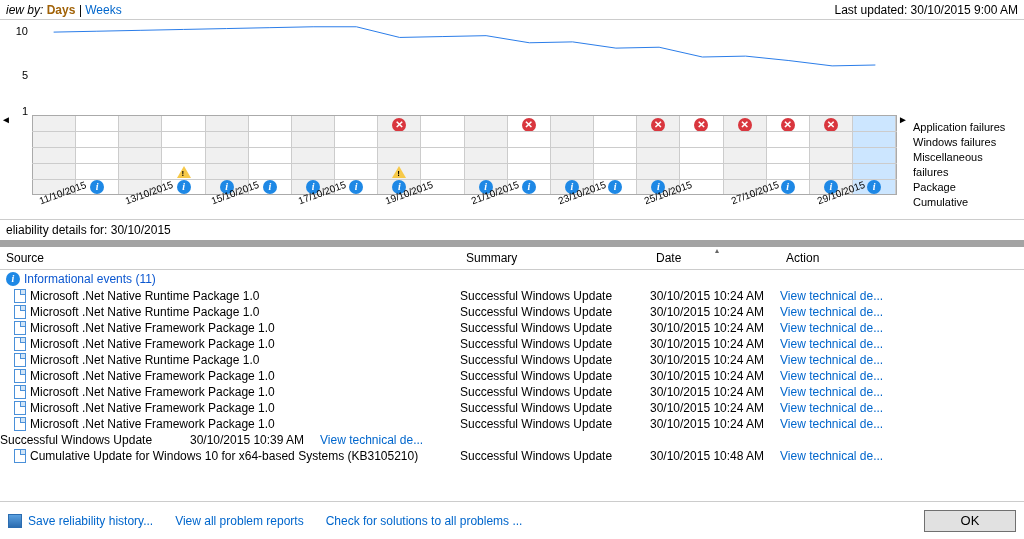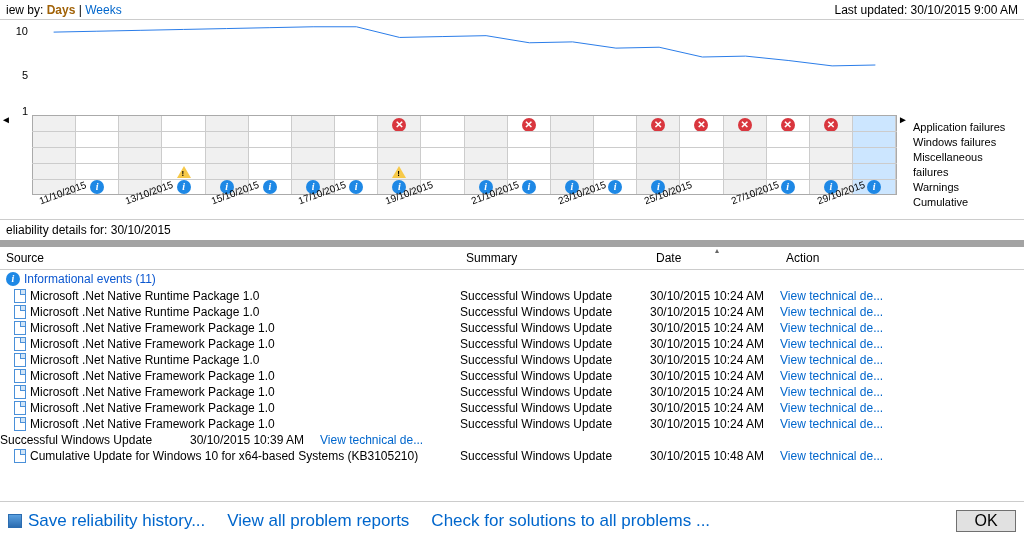--- a/index.html
+++ b/index.html
@@ -1,18 +1,18 @@
 <!DOCTYPE html>
 <html><head>
 <meta charset="utf-8">
 <style>
   * { box-sizing: border-box; margin: 0; padding: 0; }
   body { font-family: "Segoe UI", Tahoma, sans-serif; font-size: 12px; color: #000; background: #fff; width: 1024px; height: 539px; overflow: hidden; position: relative; }
   .top-bar { display:flex; justify-content:space-between; align-items:center; padding:2px 6px; border-bottom:1px solid #ccc; height:20px; }
-  .view-by span { color:#000; }
+  .view-by span { color:#000;font-style:italic; }
   .view-by a { color:#0066cc; text-decoration:none; }
   .view-by .active { color:#a16207; font-weight:600; }
   .last-updated { color:#000;text-align:center; }
 
   .chart-region { position:relative; height:200px; border-bottom:1px solid #ccc; display:flex; }
   .nav-arrow { width:12px; display:flex; align-items:center; justify-content:center; font-size:10px; cursor:pointer; color:#000; }
   .chart-body { flex:1; position:relative; }
   .legend-col { width:115px; padding:100px 4px 0 4px; font-size:11px; line-height:15px; color:#000; }
 
   .line-area { position:absolute; left:20px; right:0; top:0; height:90px; }
@@ -50,23 +50,23 @@
   .group-row { padding:2px 6px; color:#0b57d0; display:flex; align-items:center; gap:4px; }
   .group-row .icon-info { position:static; transform:none; display:inline-block; }
 
   .data-row { display:flex; font-size:12px; padding:1px 0; }
   .data-row .c-source { display:flex; align-items:center; gap:4px; padding-left:14px; }
   .doc-icon { width:12px; height:14px; background:#fff; border:1px solid #4a90d9; display:inline-block; position:relative; flex-shrink:0; }
   .doc-icon::after { content:""; position:absolute; right:0; top:0; width:4px; height:4px; background:#cfe4f7; border-left:1px solid #4a90d9; border-bottom:1px solid #4a90d9; }
   .data-row a { color:#0066cc; text-decoration:none; }
 
   .footer { position:absolute; left:0; right:0; bottom:0; height:38px; border-top:1px solid #ccc; display:flex; align-items:center; padding:0 8px; background:#fff; }
-  .footer a { color:#0066cc; text-decoration:none; margin-right:22px; font-size:17px; }
+  .footer a { color:#0066cc; text-decoration:none; margin-right:22px; font-size:12px; }
   .footer .disk-icon { width:14px; height:14px; background:linear-gradient(#5aa0e0,#2b6cb0); border:1px solid #2b6cb0; margin-right:6px; }
-  .ok-btn { margin-left:auto; width:60px; height:22px; background:#e1e1e1; border:1px solid #707070; font-size:16px; cursor:pointer; }
+  .ok-btn { margin-left:auto; width:92px; height:22px; background:#e1e1e1; border:1px solid #707070; font-size:13px; cursor:pointer; }
 </style>
 </head>
 <body>
 
 <div class="top-bar">
   <div class="view-by">
     <span>iew by:</span>
     <a href="#" class="active">Days</a>
     <span> | </span>
     <a href="#">Weeks</a>
@@ -175,21 +175,21 @@
         <div></div>
         <div>29/10/2015</div>
         <div></div>
       </div>
   </div>
   <div class="nav-arrow">►</div>
   <div class="legend-col" id="legend">
       <div>Application failures</div>
       <div>Windows failures</div>
       <div>Miscellaneous failures</div>
-      <div>Warnings</div>
+      <div>Package</div>
       <div>Cumulative</div>
     </div>
 </div>
 
 <div class="details-header">eliability details for: 30/10/2015</div>
 
 <div class="table-wrap">
   <div class="col-head">
     <div class="c-source">Source</div>
     <div class="c-summary">Summary</div>

